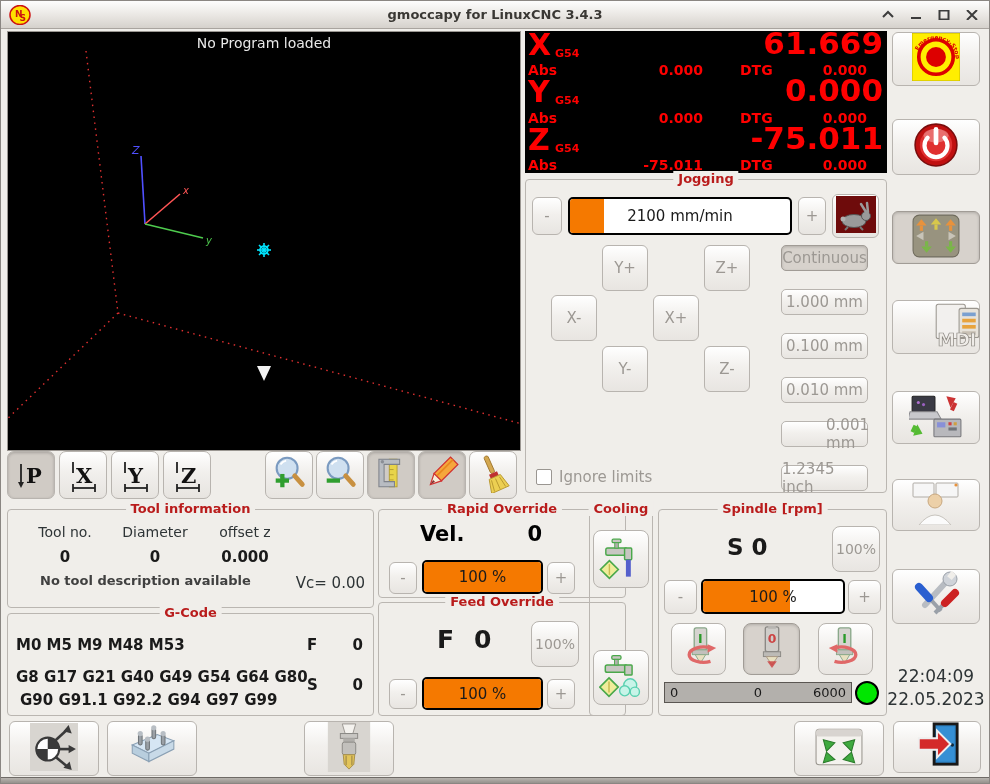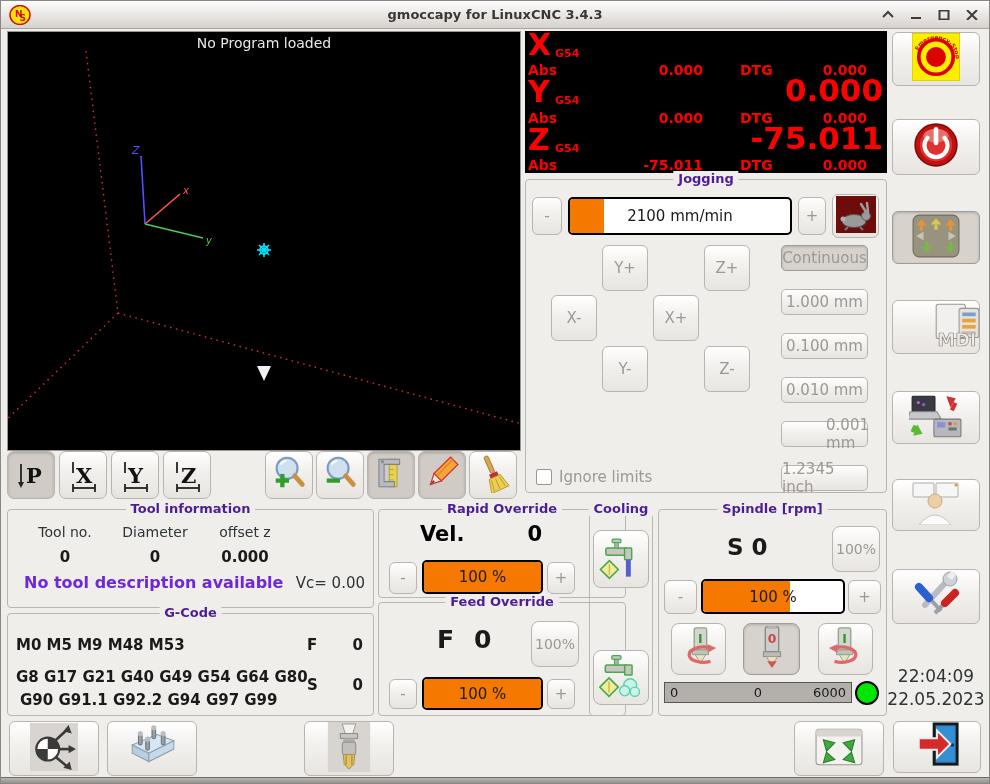--- a/index.html
+++ b/index.html
@@ -17,21 +17,21 @@
 
   
   .btn { position:absolute; background:linear-gradient(#ffffff,#f2f0ed 45%,#e8e5e1);
     border:1px solid #b8b4af; border-radius:6px; display:flex; align-items:center; justify-content:center;
     color:#9c9893; font-size:15px; }
   .btn.active { background:#d7d2cc; box-shadow:inset 0 1px 3px rgba(0,0,0,.18); border-color:#a19c96; }
 
   
   .frame { position:absolute; border:1px solid #bab6b1; border-radius:4px; }
   .frame > .flabel { position:absolute; top:-9px; left:50%; transform:translateX(-50%);
-    background:#f0eeea; padding:0 5px; font-size:13px; font-weight:bold; color:#4c1d95; white-space:nowrap; }
+    background:#f0eeea; padding:0 5px; font-size:13px; font-weight:bold; color:#b91c1c; white-space:nowrap; }
 
   
   .preview { position:absolute; left:6px; top:30px; width:514px; height:420px; background:#000; border:1px solid #9a9691; }
   .preview svg { display:block; }
   .pv-toolbar { position:absolute; left:6px; top:450px; width:516px; height:50px; display:flex; }
   .tbtn { position:relative; width:48px; height:48px; background:linear-gradient(#ffffff,#f1efec 45%,#e7e4e0);
     border:1px solid #b8b4af; border-radius:7px; margin-right:4px; display:flex; align-items:center; justify-content:center; }
   .tbtn.active { background:#d0cbc5; box-shadow:inset 0 1px 3px rgba(0,0,0,.2); }
 
   
@@ -239,20 +239,21 @@
               </g>
             </g>
           </svg></span>
     </div>
   </div>
 
   <div class="dro">
     <div class="axisrow">
       <span class="letter">X</span>
       <span class="system">G54</span>
+      <span class="bigval">61.669</span>
       <span class="absline">
           <span class="abslab">Abs</span>
           <span class="absval">0.000</span>
           <span class="dtglab">DTG</span>
           <span class="dtgval">0.000</span>
         </span>
     </div>
     <div class="axisrow">
       <span class="letter">Y</span>
       <span class="system">G54</span>
@@ -346,21 +347,21 @@
   </div>
 
   <div class="frame toolinfo">
     <span class="flabel">Tool information</span>
     <div class="ticol" style="left:12px; top:14px; font-size:14px; color:#2e3436;">Tool no.</div>
     <div class="ticol" style="left:102px; top:14px; font-size:14px; color:#2e3436;">Diameter</div>
     <div class="ticol" style="left:192px; top:14px; font-size:14px; color:#2e3436;">offset z</div>
     <div class="ticol" style="left:12px; top:38px; font-size:15px; font-weight:bold; color:#1a1a1a;">0</div>
     <div class="ticol" style="left:102px; top:38px; font-size:15px; font-weight:bold; color:#1a1a1a;">0</div>
     <div class="ticol" style="left:192px; top:38px; font-size:15px; font-weight:bold; color:#1a1a1a;">0.000</div>
-    <div style="position:absolute; left:16px; top:63px; font-size:16px; font-weight:bold; color:#6d28d9;">No tool description available</div>
+    <div style="position:absolute; left:32px; top:63px; font-size:13px; font-weight:bold; color:#404040;">No tool description available</div>
     <div style="position:absolute; right:8px; top:64px; font-size:15px; color:#2e3436;">Vc= 0.00</div>
   </div>
 
   <div class="frame gcode">
     <span class="flabel">G-Code</span>
     <div style="position:absolute; left:8px; top:22px; font-size:15px;">M0 M5 M9 M48 M53</div>
     <div style="position:absolute; left:299px; top:22px; font-size:15px;">F</div>
     <div style="position:absolute; right:10px; top:22px; font-size:15px;">0</div>
     <div style="position:absolute; left:8px; top:52px; font-size:15px; line-height:1.55;">
       <div>G8 G17 G21 G40 G49 G54 G64 G80</div>

